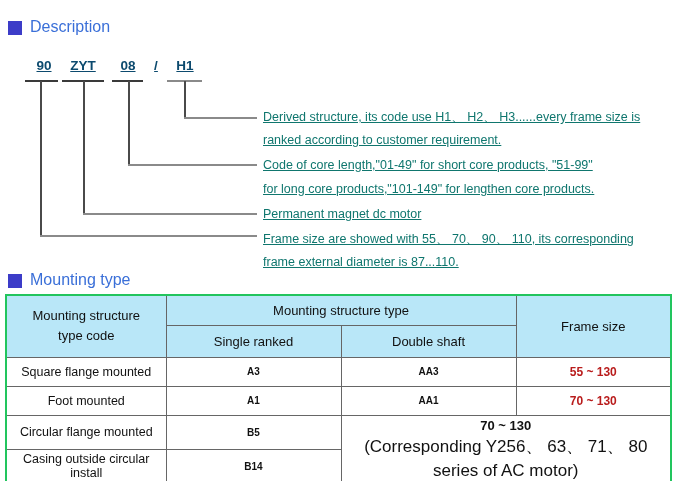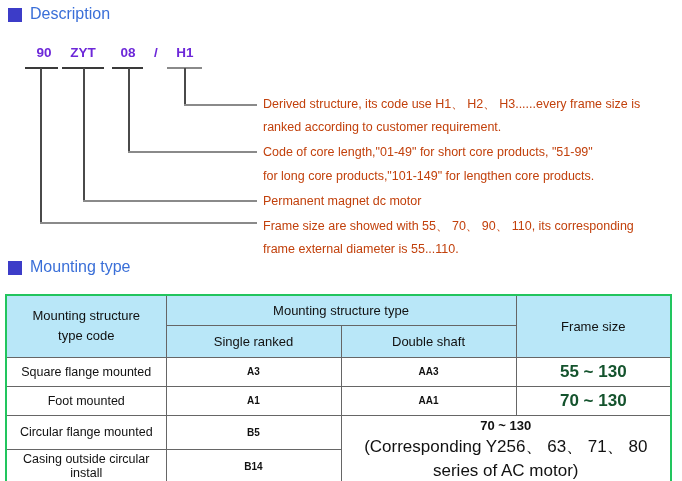--- a/index.html
+++ b/index.html
@@ -4,49 +4,51 @@
 <style>
   html, body { margin: 0; padding: 0; }
   body {
     width: 682px; height: 481px;
     position: relative;
     background: #ffffff;
     font-family: "Liberation Sans", sans-serif;
     color: #222;
     overflow: hidden;
   }
-  .abs { position: absolute; }
+  .abs { position: absolute; margin-top: 13px; }
 
   
   .bullet {
     width: 14px; height: 14px;
     background: var(--accent-square, #3c3cc8);
   }
   .sec-title {
     color: var(--heading-text, #3a6fd8);
     font-size: 16px;
     white-space: nowrap;
   }
 
   
   .code-part {
     font-size: 13.5px;
     font-weight: bold;
-    color: #6d28d9;
+    color: #0c4a6e;
     transform: translateX(-50%);
     white-space: nowrap;
+    text-decoration: underline;
   }
   .hbar { height: 2px; background: var(--line-dark, #3a3a3a); }
   .hbar.gray { background: var(--line-gray, #8a8a8a); }
   .vline { width: 2px; background: #4a4a4a; }
   .connector { height: 2px; background: var(--line-gray, #8a8a8a); }
   .note-line {
     font-size: 12.5px;
-    color: #c2410c;
+    color: #0f766e;
     white-space: nowrap;
+    text-decoration: underline;
   }
 
   
   table.mtable {
     position: absolute;
     left: 5px; top: 294px;
     width: 665px;
     border-collapse: collapse;
     table-layout: fixed;
     border: 2px solid #22c55e;
@@ -60,21 +62,21 @@
   }
   table.mtable th {
     background: var(--table-header-bg, #b9e7f8);
     font-weight: normal;
     font-size: 13px;
     color: #111;
   }
   th.hdr-bottom { border-bottom: 2px solid #000; }
   td.lbl { font-size: 12.5px; color: #111; }
   td.code { font-size: 10px; font-weight: bold; color: #111; }
-  td.frame { font-size: 17px; font-weight: bold; color: #14532d; }
+  td.frame { font-size: 12px; font-weight: bold; color: #b91c1c; }
   td.merged .m1 { font-size: 13px; font-weight: bold; color: #111; line-height: 1.5; }
   td.merged .m2 { font-size: 17px; color: #111; line-height: 1.4; }
   .hdr-2line div { line-height: 1.55; }
 </style>
 </head>
 <body>
 
 <div class="abs bullet" style="left:8px; top:8px;"></div>
 <div class="abs sec-title" style="left:30px; top:5px;">Description</div>
 
@@ -98,21 +100,21 @@
 <div class="abs connector" style="left:128px; top:151px; width:129px;"></div>
 <div class="abs connector" style="left:83px;  top:200px; width:174px;"></div>
 <div class="abs connector" style="left:40px;  top:222px; width:217px;"></div>
 
 <div class="abs note-line" style="left:263px; top:96px;">Derived structure, its code use H1、 H2、 H3......every frame size is</div>
 <div class="abs note-line" style="left:263px; top:120px;">ranked according to customer requirement.</div>
 <div class="abs note-line" style="left:263px; top:145px;">Code of core length,"01-49" for short core products, "51-99"</div>
 <div class="abs note-line" style="left:263px; top:169px;">for long core products,"101-149" for lengthen core products.</div>
 <div class="abs note-line" style="left:263px; top:194px;">Permanent magnet dc motor</div>
 <div class="abs note-line" style="left:263px; top:218px;">Frame size are showed with 55、 70、 90、 110, its corresponding</div>
-<div class="abs note-line" style="left:263px; top:242px;">frame external diameter is 55...110.</div>
+<div class="abs note-line" style="left:263px; top:242px;">frame external diameter is 87...110.</div>
 
 <div class="abs bullet" style="left:8px; top:261px;"></div>
 <div class="abs sec-title" style="left:30px; top:258px;">Mounting type</div>
 
 <table class="mtable">
   <colgroup>
     <col style="width:160px">
       <col style="width:175px">
       <col style="width:175px">
       <col style="width:155px">

